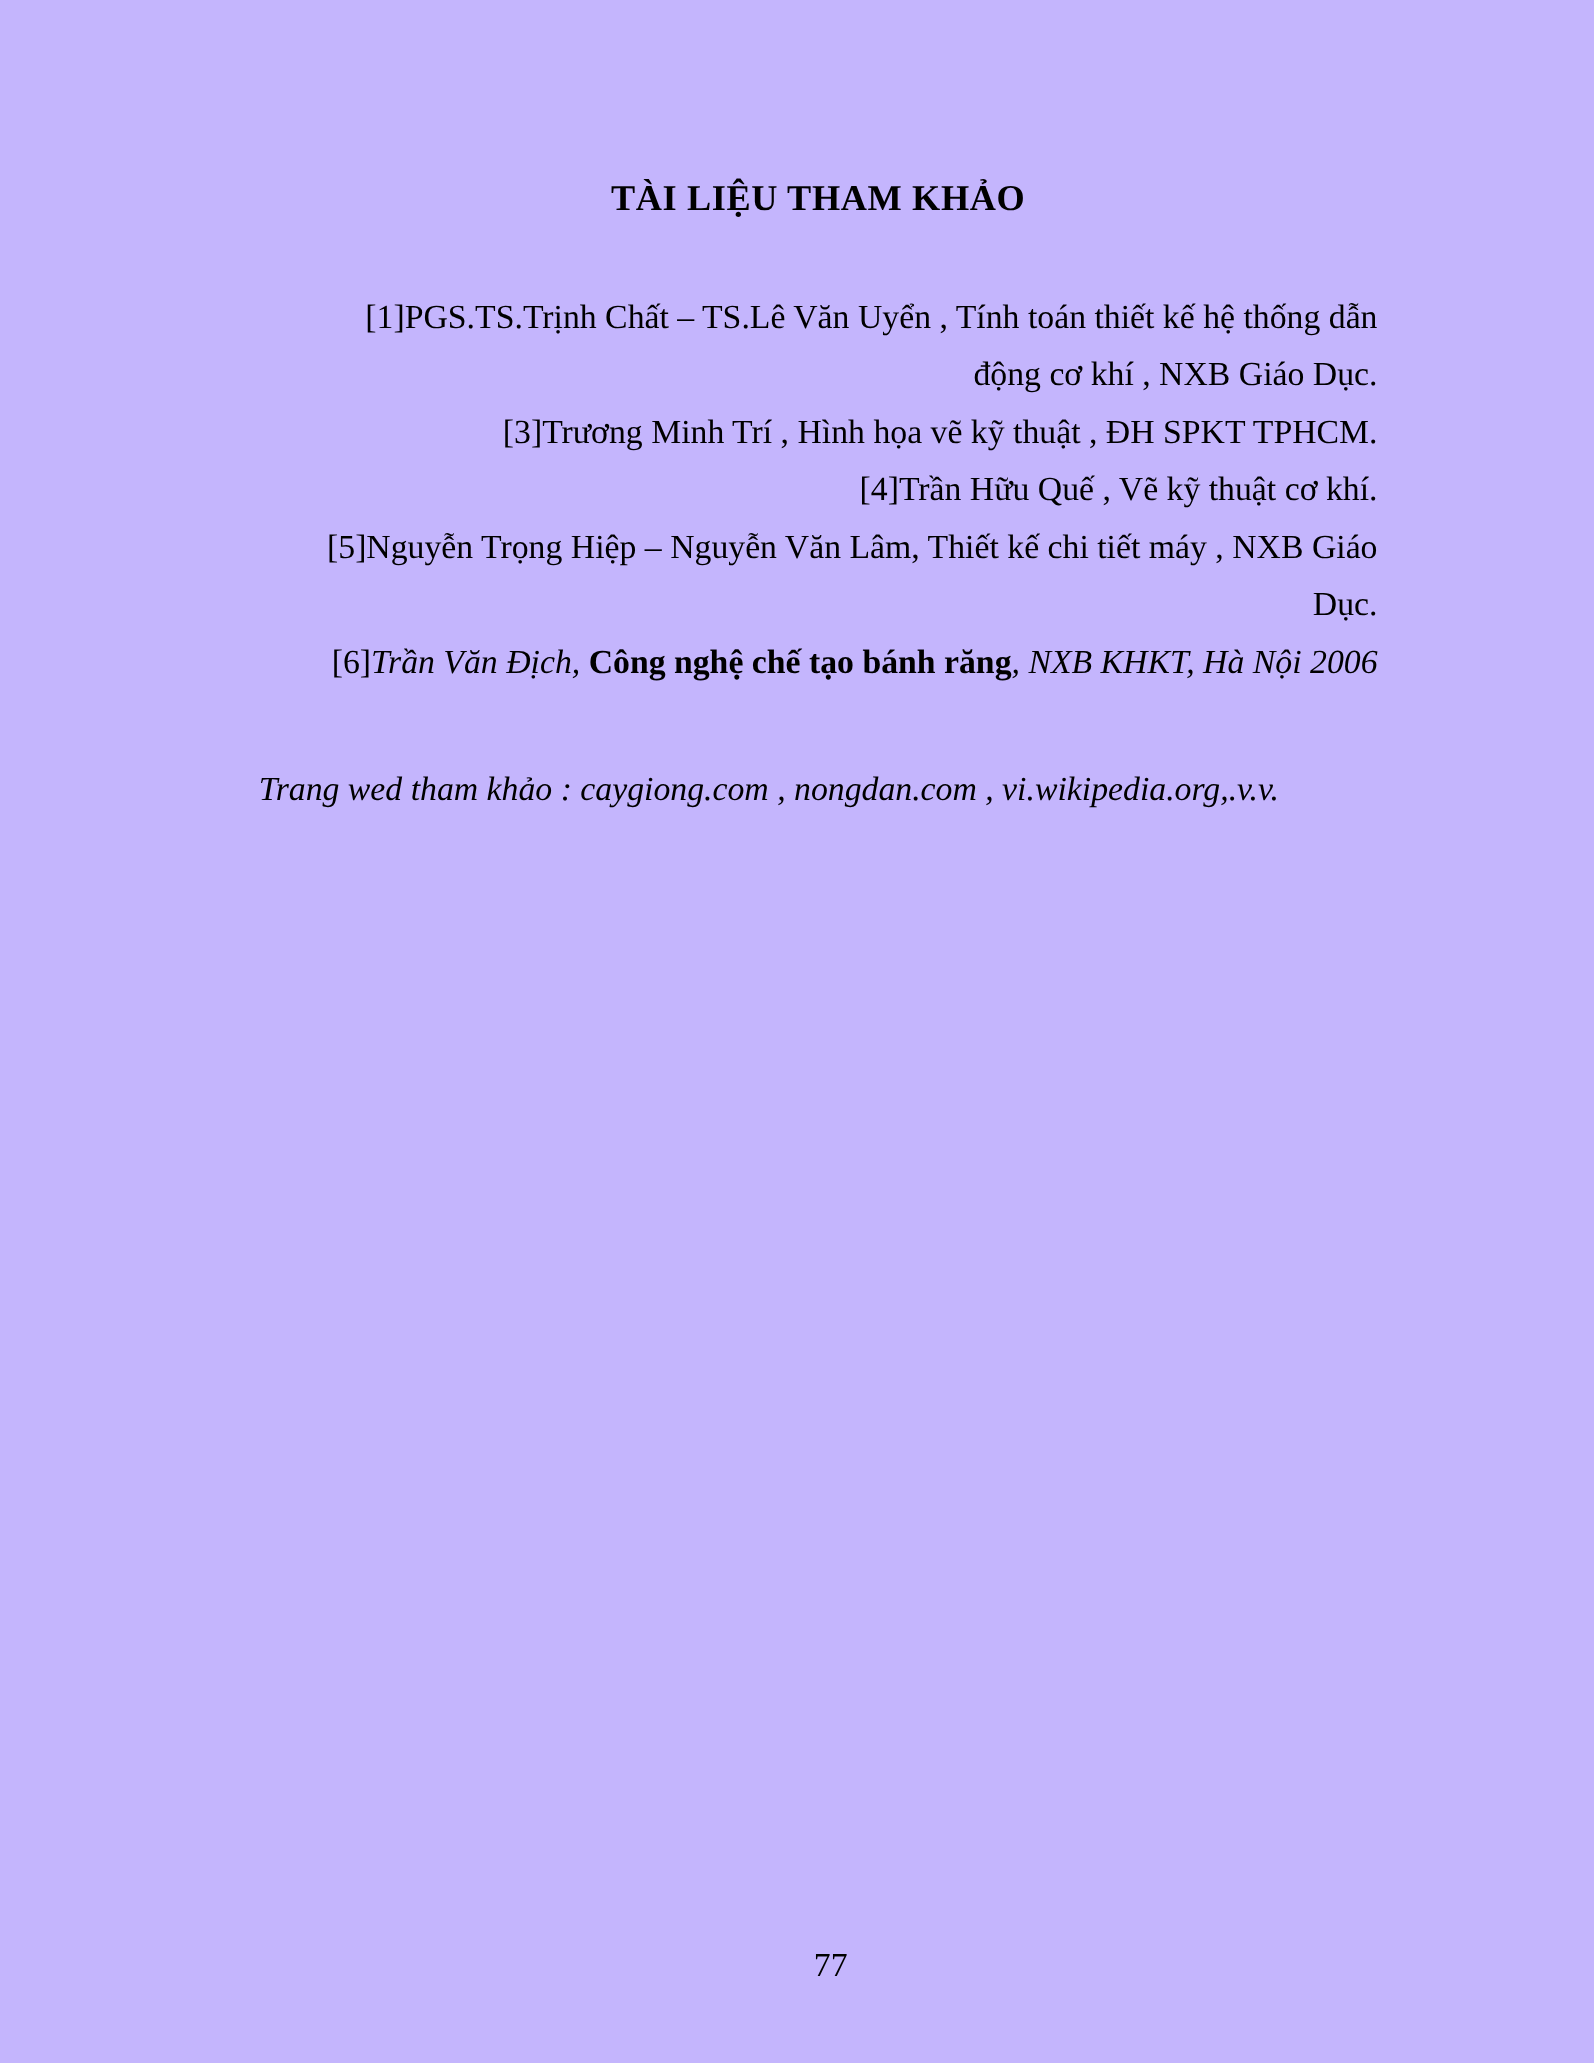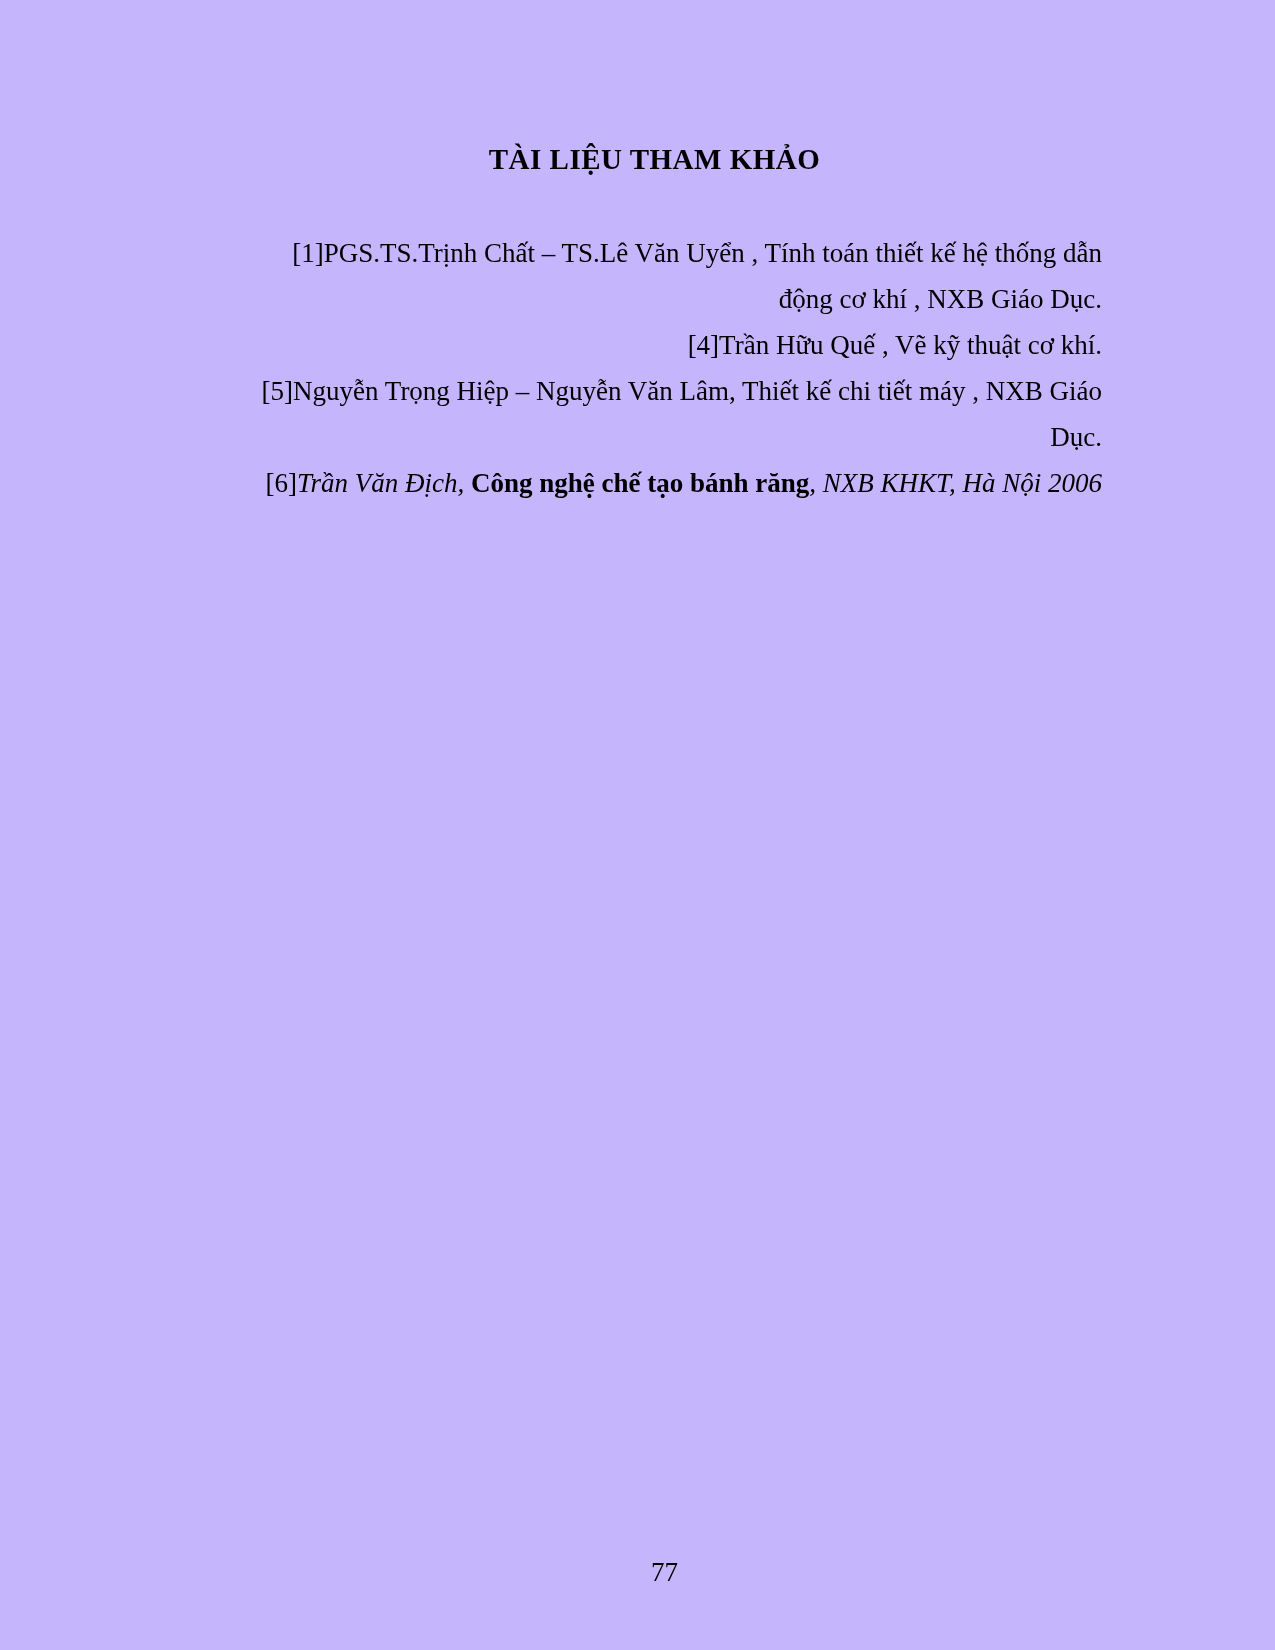--- a/index.html
+++ b/index.html
@@ -61,19 +61,21 @@
   }
 </style>
 </head>
 <body>
 
 <div class="page">
   <div class="content">
     <h1 class="doc-title">TÀI LIỆU THAM KHẢO</h1>
     <div>
         <p class="ref"><span class="ref-num">[1]</span><span class="seg-regular">PGS.TS.Trịnh Chất – TS.Lê Văn Uyển , Tính toán thiết kế hệ thống dẫn động cơ khí , NXB Giáo Dục.</span></p>
+        <p class="ref"><span class="ref-num">[3]</span><span class="seg-regular">Trương Minh Trí , Hình họa vẽ kỹ thuật , ĐH SPKT TPHCM.</span></p>
         <p class="ref"><span class="ref-num">[4]</span><span class="seg-regular">Trần Hữu Quế , Vẽ kỹ thuật cơ khí.</span></p>
         <p class="ref"><span class="ref-num">[5]</span><span class="seg-regular">Nguyễn Trọng Hiệp – Nguyễn Văn Lâm, Thiết kế chi tiết máy , NXB Giáo Dục.</span></p>
         <p class="ref"><span class="ref-num">[6]</span><span class="seg-italic">Trần Văn Địch, </span><span class="seg-bold-italic">Công nghệ chế tạo bánh răng</span><span class="seg-italic">, NXB KHKT, Hà Nội 2006</span></p>
       </div>
+    <p class="web-note">Trang wed tham khảo : caygiong.com , nongdan.com , vi.wikipedia.org,.v.v.</p>
   </div>
   <div class="page-number">77</div>
 </div>
 
 </body></html>

